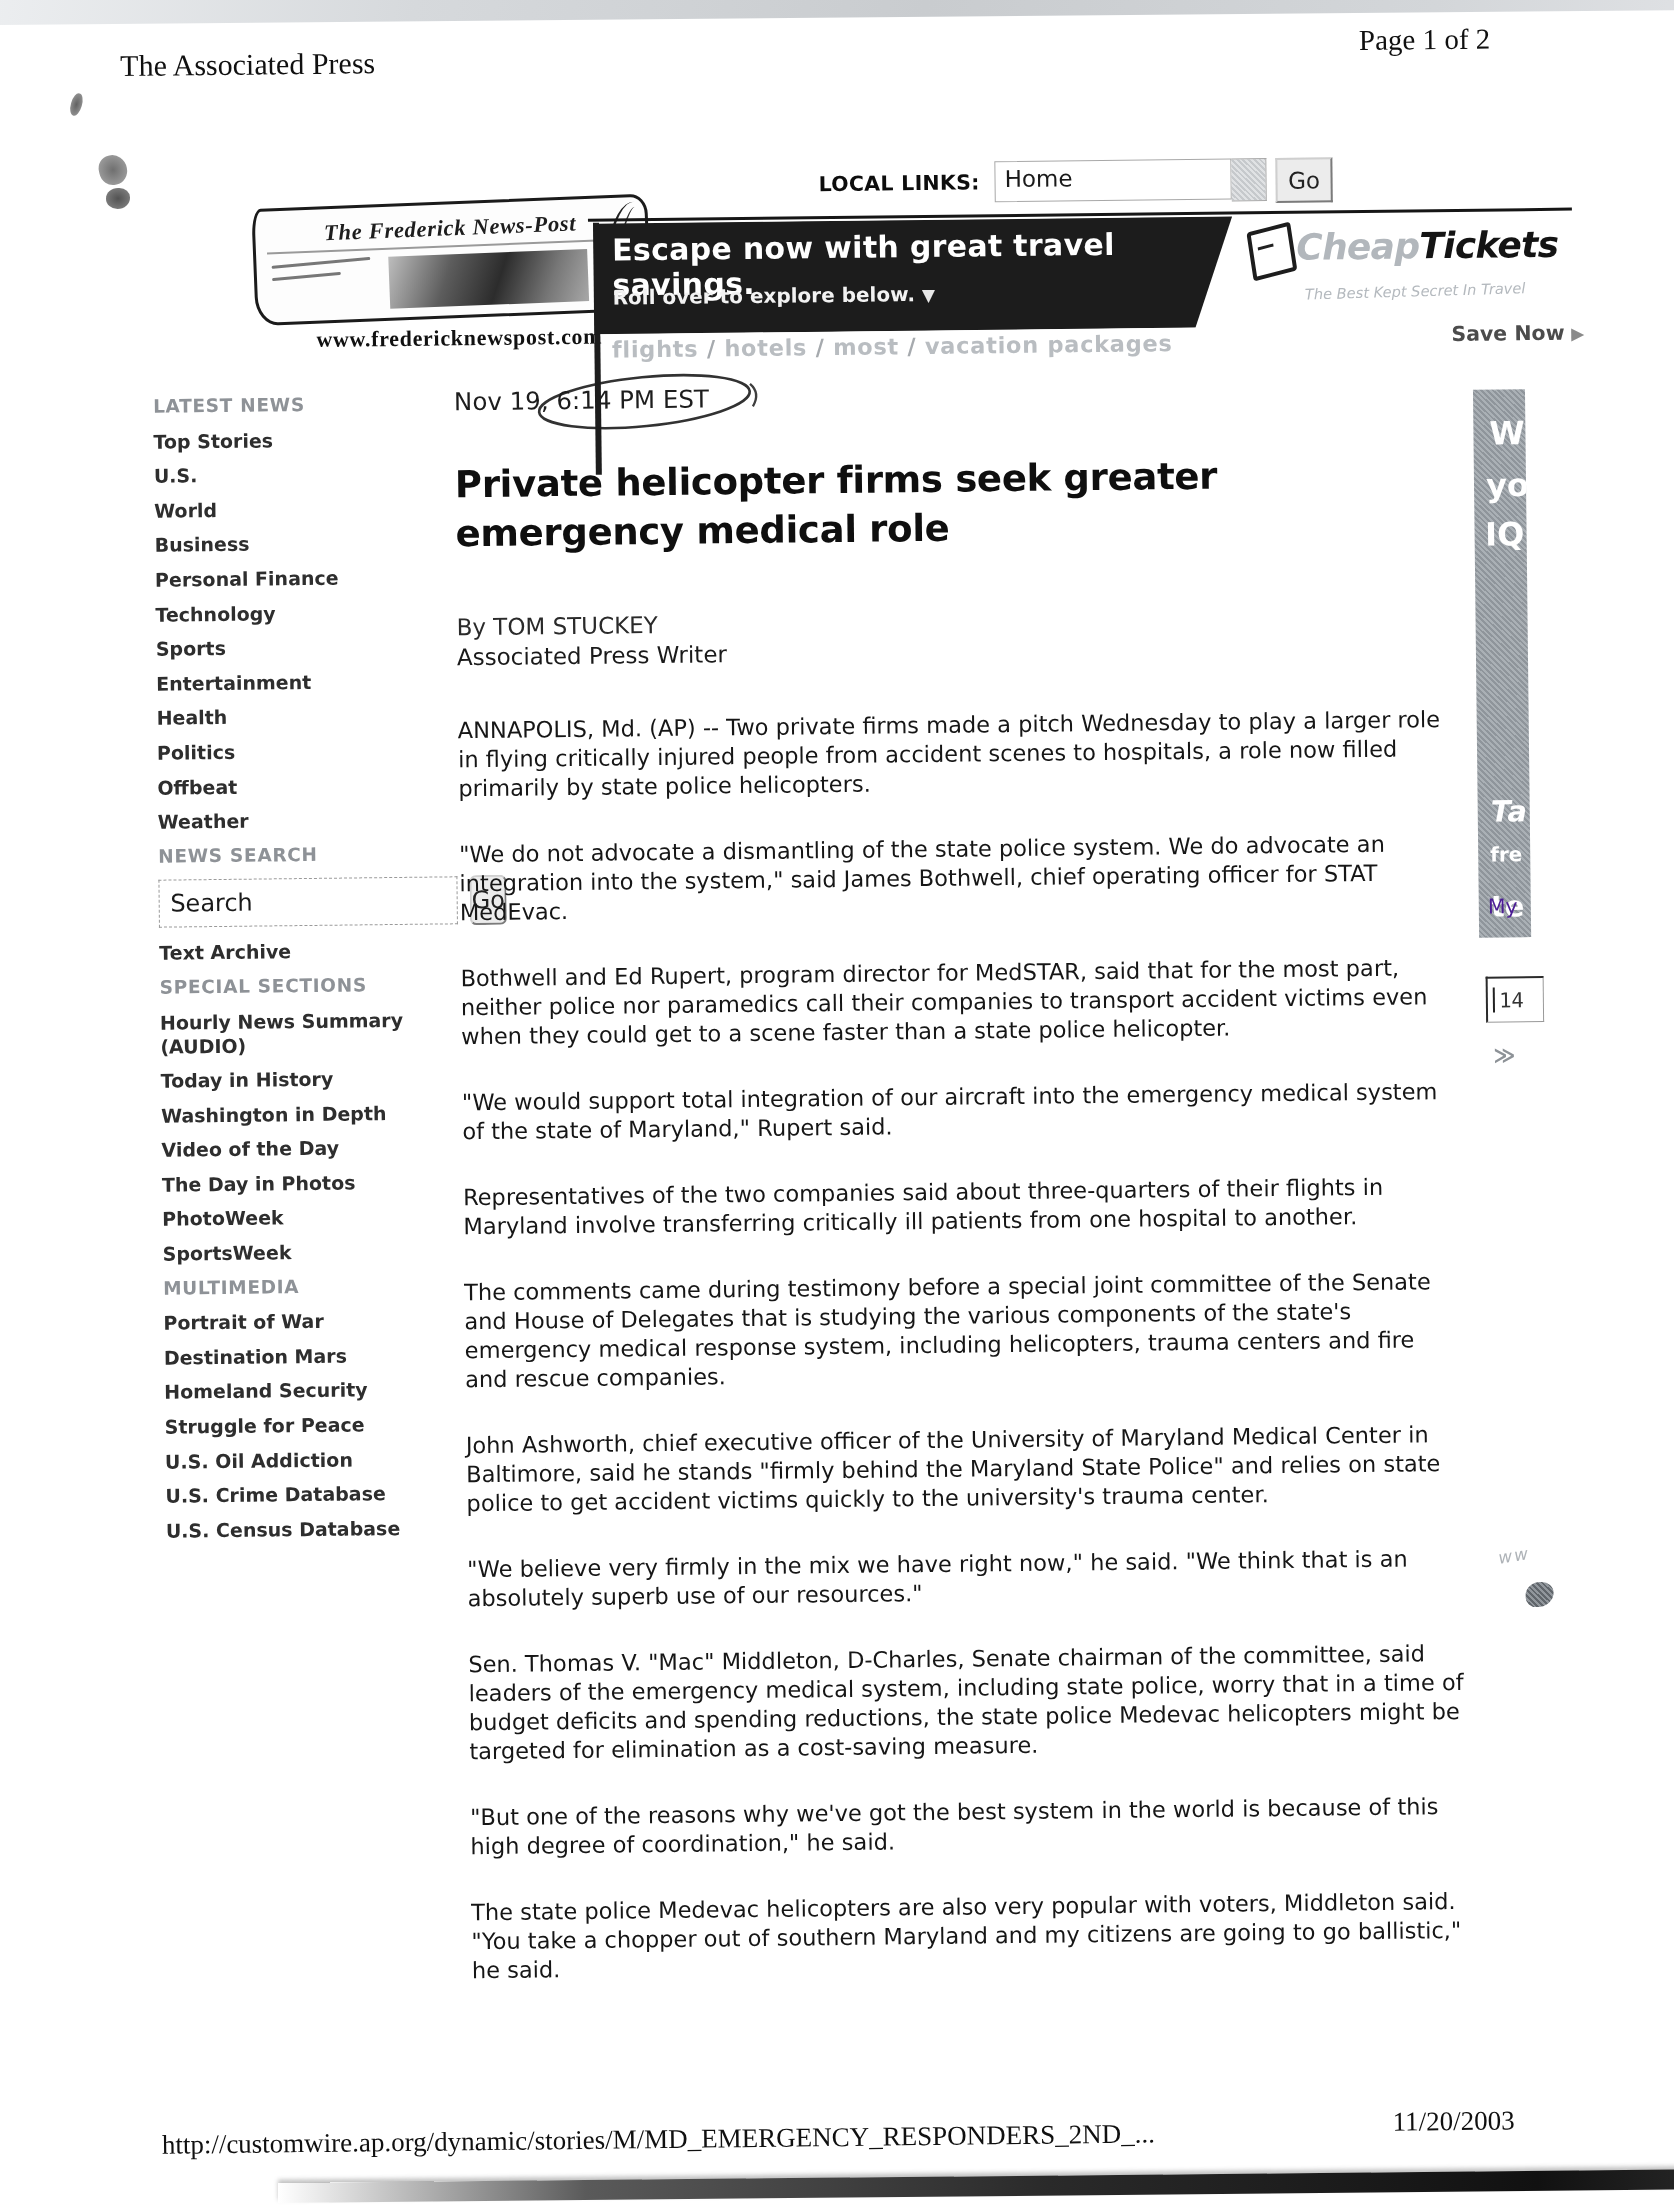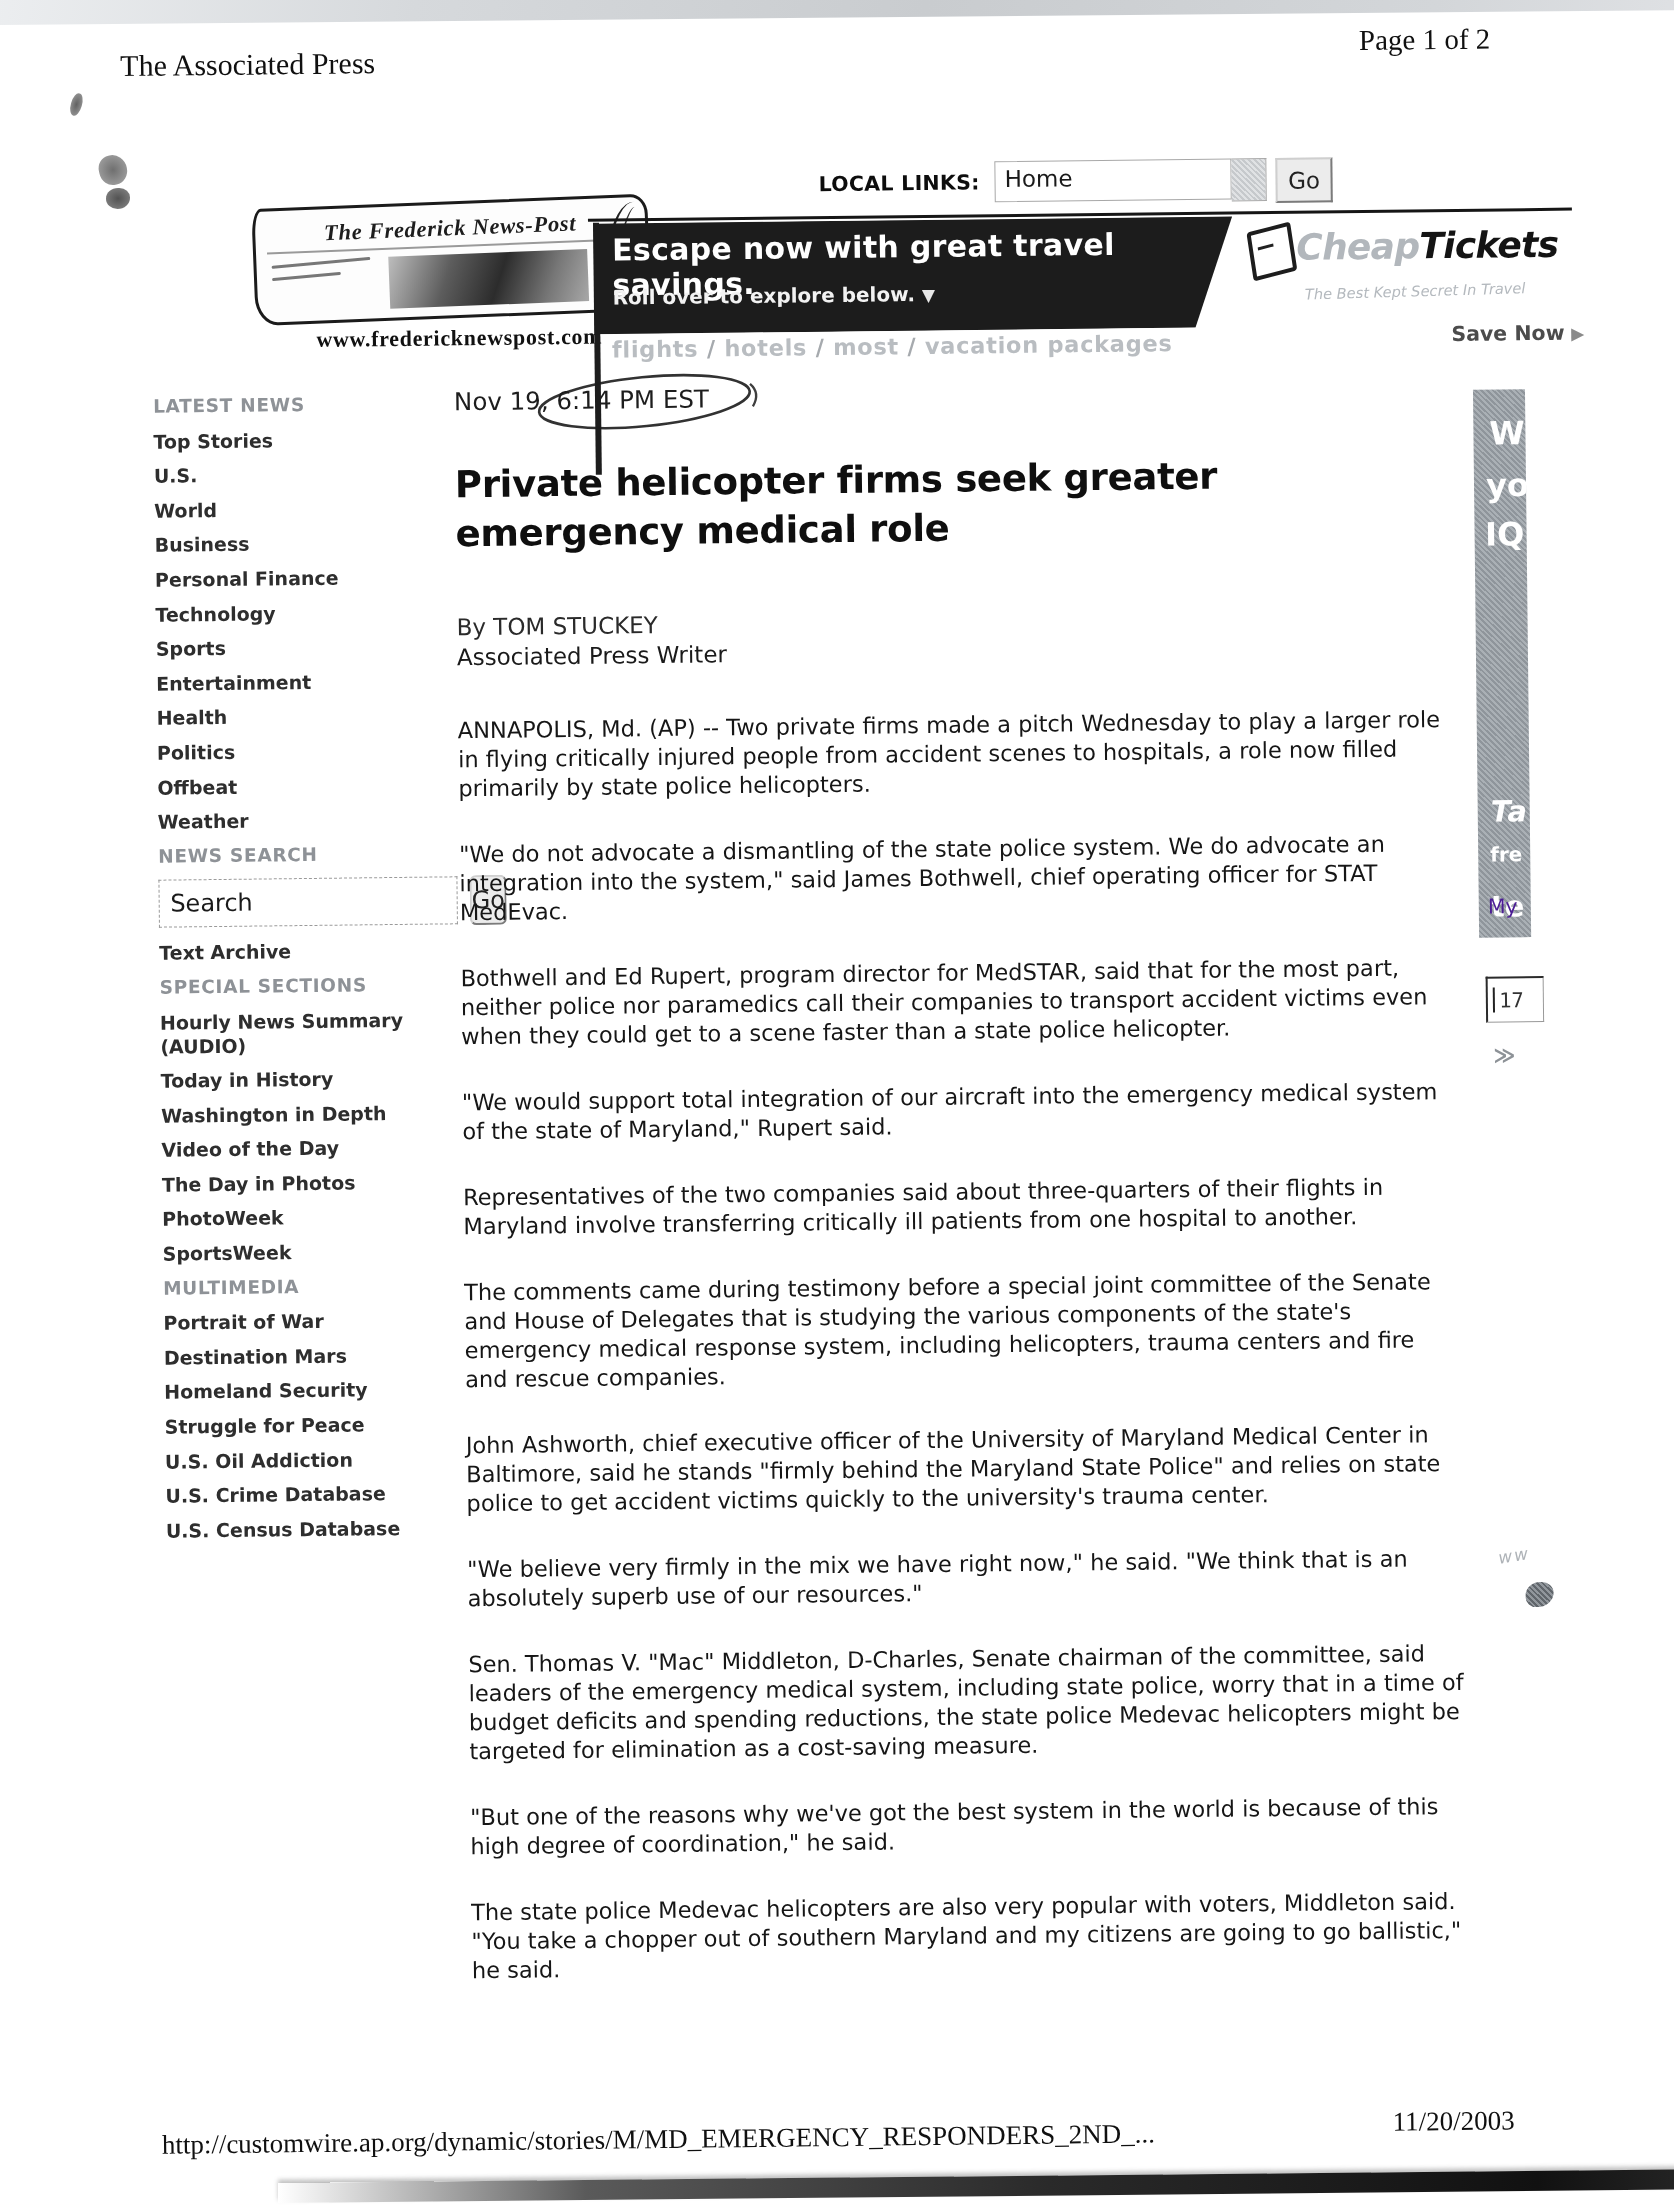--- a/index.html
+++ b/index.html
@@ -243,21 +243,21 @@
       <div class="rad-frag">W</div>
       <div class="rad-frag">yo</div>
       <div class="rad-frag">IQ</div>
       <div class="rad-frag">Ta</div>
       <div class="rad-frag">fre</div>
       <div class="rad-frag">te</div>
     </div>
   <div class="rad-my">My</div>
   <div class="rad-input">
     <span class="rad-caret"></span>
-    <span class="rad-input-val">17</span>
+    <span class="rad-input-val">14</span>
   </div>
   <div class="rad-chevron">≫</div>
   <div class="rad-squiggle">ww</div>
   <div class="rad-blob"></div>
 
   <div class="ftr-url">http://customwire.ap.org/dynamic/stories/M/MD_EMERGENCY_RESPONDERS_2ND_...</div>
   <div class="ftr-date">11/20/2003</div>
 
 </div>
 

